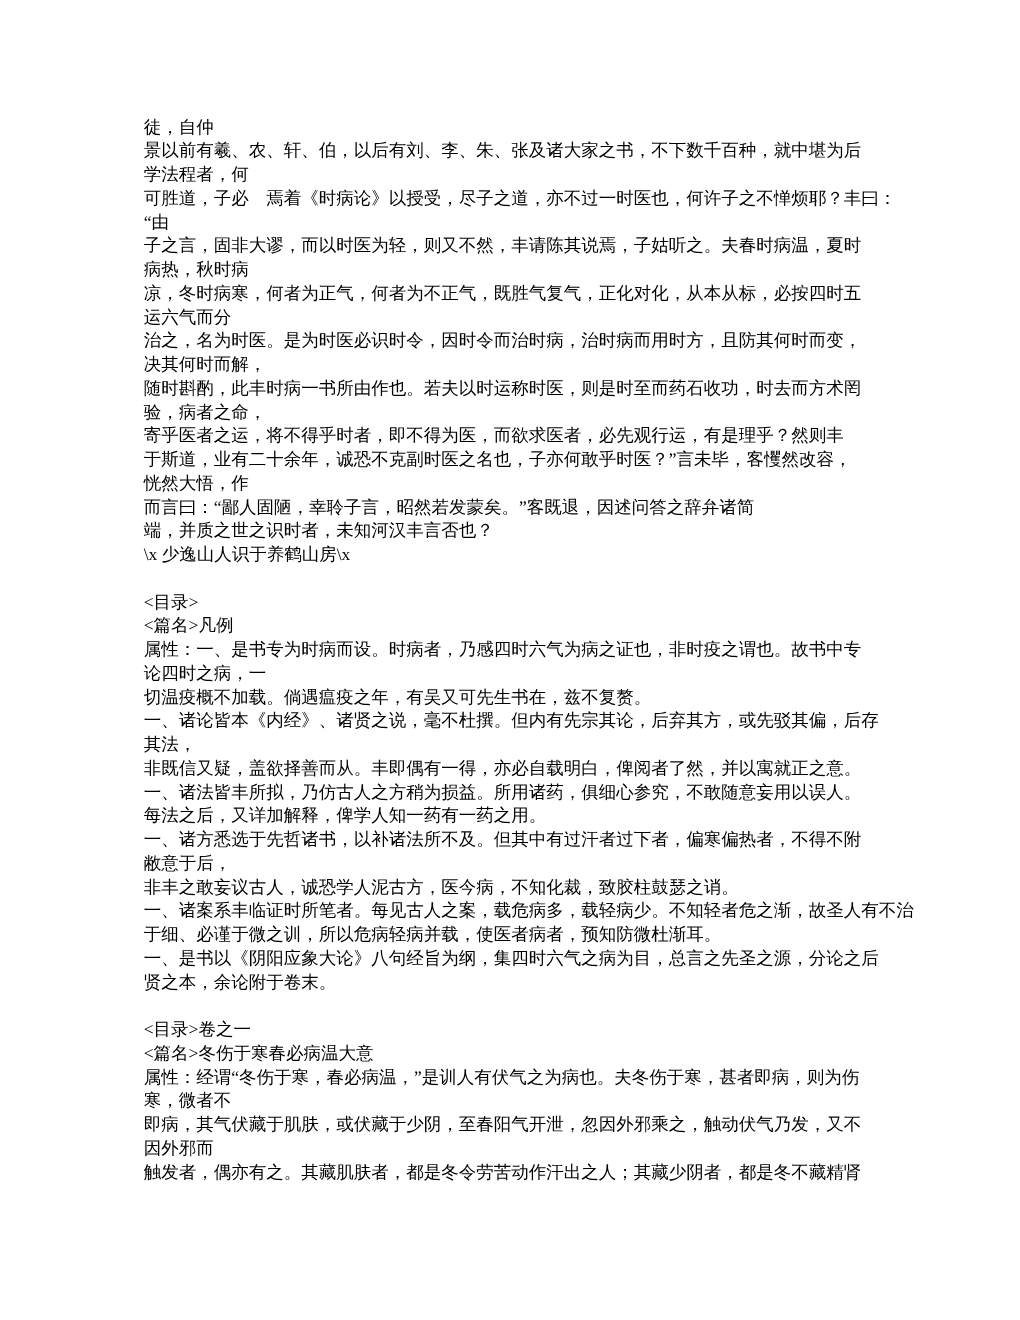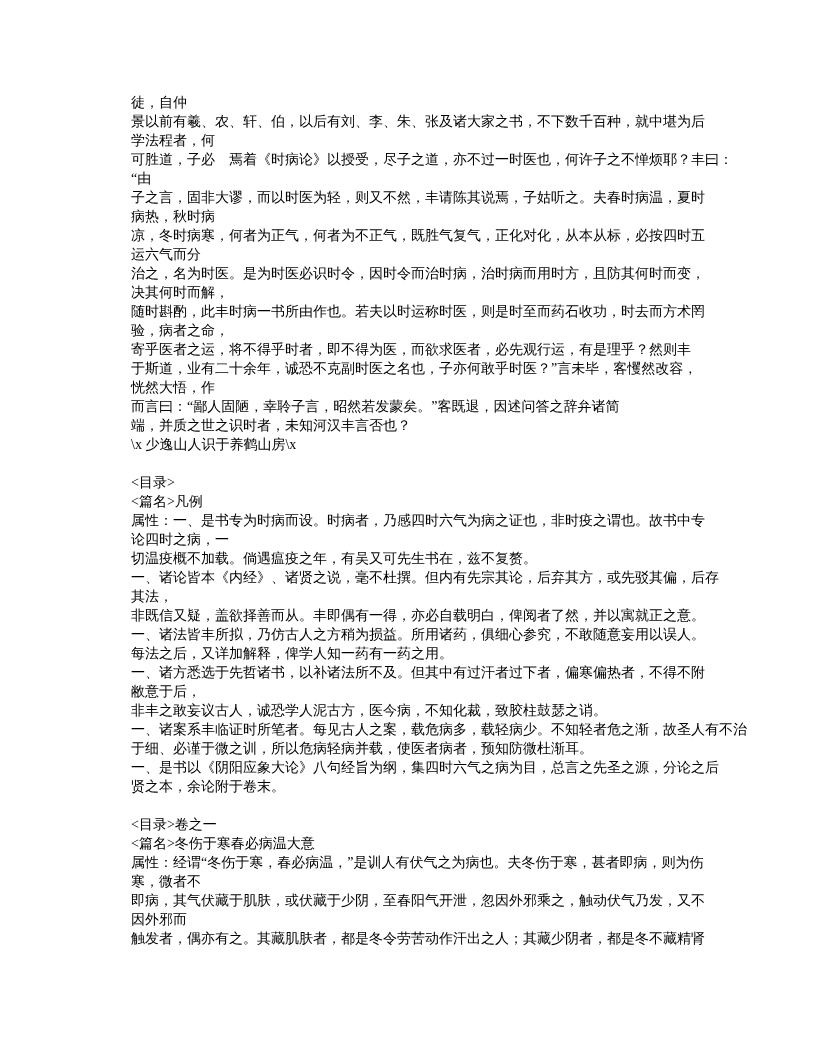--- a/index.html
+++ b/index.html
@@ -19,21 +19,20 @@
   .text-block {
     position: absolute;
     left: 115px;
     top: 93px;
     width: 625px;
     font-size: 14px;
     line-height: 19px;
     letter-spacing: 0px;
     white-space: pre-wrap;
     word-break: break-all;
-    margin-left: 16px;
   }
   .line {
     min-height: 19px;
   }
 </style>
 </head>
 <body>
 
 <div class="page">
   <div class="text-block"><div class="line">徒，自仲</div><div class="line">景以前有羲、农、轩、伯，以后有刘、李、朱、张及诸大家之书，不下数千百种，就中堪为后</div><div class="line">学法程者，何</div><div class="line">可胜道，子必　焉着《时病论》以授受，尽子之道，亦不过一时医也，何许子之不惮烦耶？丰曰：</div><div class="line">“由</div><div class="line">子之言，固非大谬，而以时医为轻，则又不然，丰请陈其说焉，子姑听之。夫春时病温，夏时</div><div class="line">病热，秋时病</div><div class="line">凉，冬时病寒，何者为正气，何者为不正气，既胜气复气，正化对化，从本从标，必按四时五</div><div class="line">运六气而分</div><div class="line">治之，名为时医。是为时医必识时令，因时令而治时病，治时病而用时方，且防其何时而变，</div><div class="line">决其何时而解，</div><div class="line">随时斟酌，此丰时病一书所由作也。若夫以时运称时医，则是时至而药石收功，时去而方术罔</div><div class="line">验，病者之命，</div><div class="line">寄乎医者之运，将不得乎时者，即不得为医，而欲求医者，必先观行运，有是理乎？然则丰</div><div class="line">于斯道，业有二十余年，诚恐不克副时医之名也，子亦何敢乎时医？”言未毕，客戄然改容，</div><div class="line">恍然大悟，作</div><div class="line">而言曰：“鄙人固陋，幸聆子言，昭然若发蒙矣。”客既退，因述问答之辞弁诸简</div><div class="line">端，并质之世之识时者，未知河汉丰言否也？</div><div class="line">\x 少逸山人识于养鹤山房\x</div><div class="line"></div><div class="line">&lt;目录&gt;</div><div class="line">&lt;篇名&gt;凡例</div><div class="line">属性：一、是书专为时病而设。时病者，乃感四时六气为病之证也，非时疫之谓也。故书中专</div><div class="line">论四时之病，一</div><div class="line">切温疫概不加载。倘遇瘟疫之年，有吴又可先生书在，兹不复赘。</div><div class="line">一、诸论皆本《内经》、诸贤之说，毫不杜撰。但内有先宗其论，后弃其方，或先驳其偏，后存</div><div class="line">其法，</div><div class="line">非既信又疑，盖欲择善而从。丰即偶有一得，亦必自载明白，俾阅者了然，并以寓就正之意。</div><div class="line">一、诸法皆丰所拟，乃仿古人之方稍为损益。所用诸药，俱细心参究，不敢随意妄用以误人。</div><div class="line">每法之后，又详加解释，俾学人知一药有一药之用。</div><div class="line">一、诸方悉选于先哲诸书，以补诸法所不及。但其中有过汗者过下者，偏寒偏热者，不得不附</div><div class="line">敝意于后，</div><div class="line">非丰之敢妄议古人，诚恐学人泥古方，医今病，不知化裁，致胶柱鼓瑟之诮。</div><div class="line">一、诸案系丰临证时所笔者。每见古人之案，载危病多，载轻病少。不知轻者危之渐，故圣人有不治</div><div class="line">于细、必谨于微之训，所以危病轻病并载，使医者病者，预知防微杜渐耳。</div><div class="line">一、是书以《阴阳应象大论》八句经旨为纲，集四时六气之病为目，总言之先圣之源，分论之后</div><div class="line">贤之本，余论附于卷末。</div><div class="line"></div><div class="line">&lt;目录&gt;卷之一</div><div class="line">&lt;篇名&gt;冬伤于寒春必病温大意</div><div class="line">属性：经谓“冬伤于寒，春必病温，”是训人有伏气之为病也。夫冬伤于寒，甚者即病，则为伤</div><div class="line">寒，微者不</div><div class="line">即病，其气伏藏于肌肤，或伏藏于少阴，至春阳气开泄，忽因外邪乘之，触动伏气乃发，又不</div><div class="line">因外邪而</div><div class="line">触发者，偶亦有之。其藏肌肤者，都是冬令劳苦动作汗出之人；其藏少阴者，都是冬不藏精肾</div></div>

